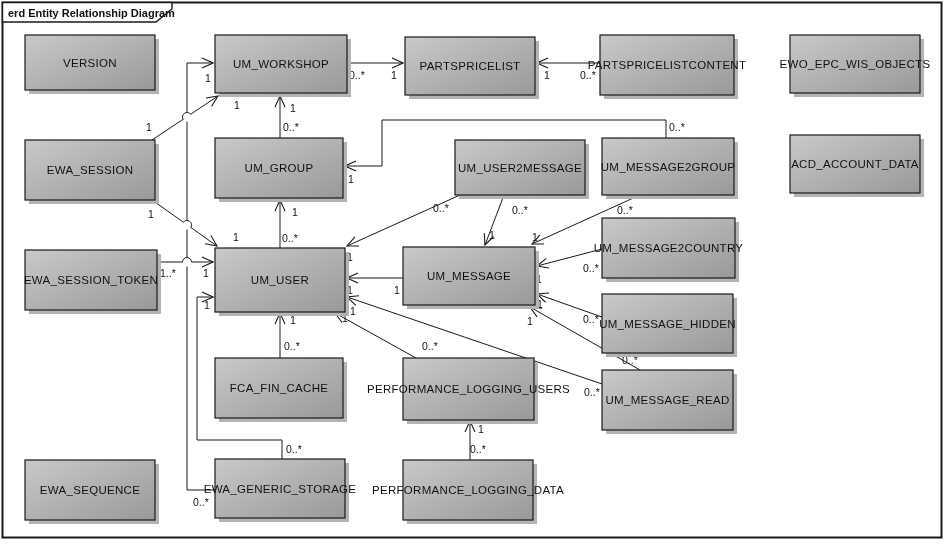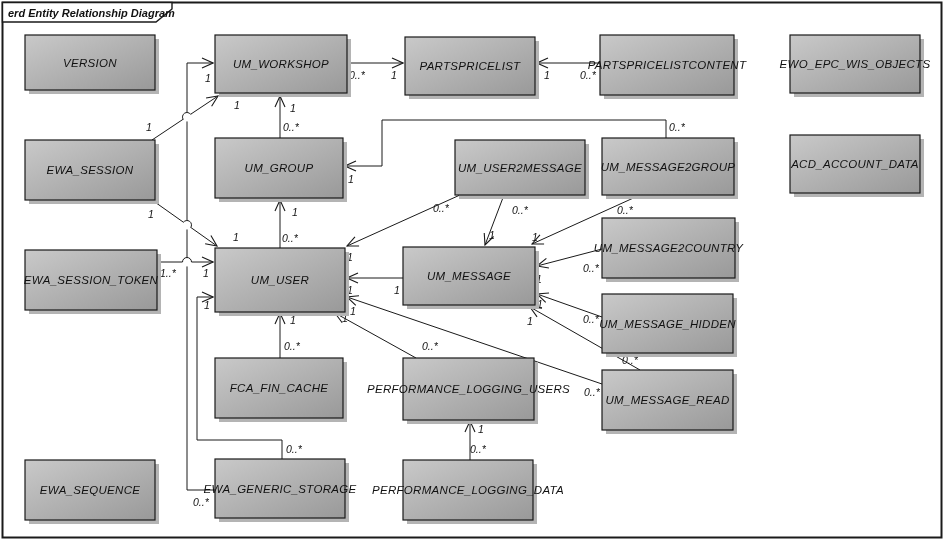--- a/index.html
+++ b/index.html
@@ -1,17 +1,17 @@
 <!DOCTYPE html>
 <html><head>
 <meta charset="utf-8">
 <style>
   html,body{margin:0;padding:0;background:#ffffff;}
   body{font-family:"Liberation Sans", sans-serif;}
-  #stage{position:relative;width:945px;height:544px;background:#ffffff;overflow:hidden;font-style:italic;}
+  #stage{position:relative;width:945px;height:544px;background:#ffffff;overflow:hidden;}
   svg{position:absolute;left:0;top:0;}
   svg text{font-family:"Liberation Sans", sans-serif;fill:#111111;}
   .entity-label{font-size:11.5px;letter-spacing:0.3px;}
   .mult-label{font-size:10.5px;}
   .frame-title{font-size:11px;font-weight:bold;}
 </style>
 </head>
 <body>
 
 <div id="stage">

